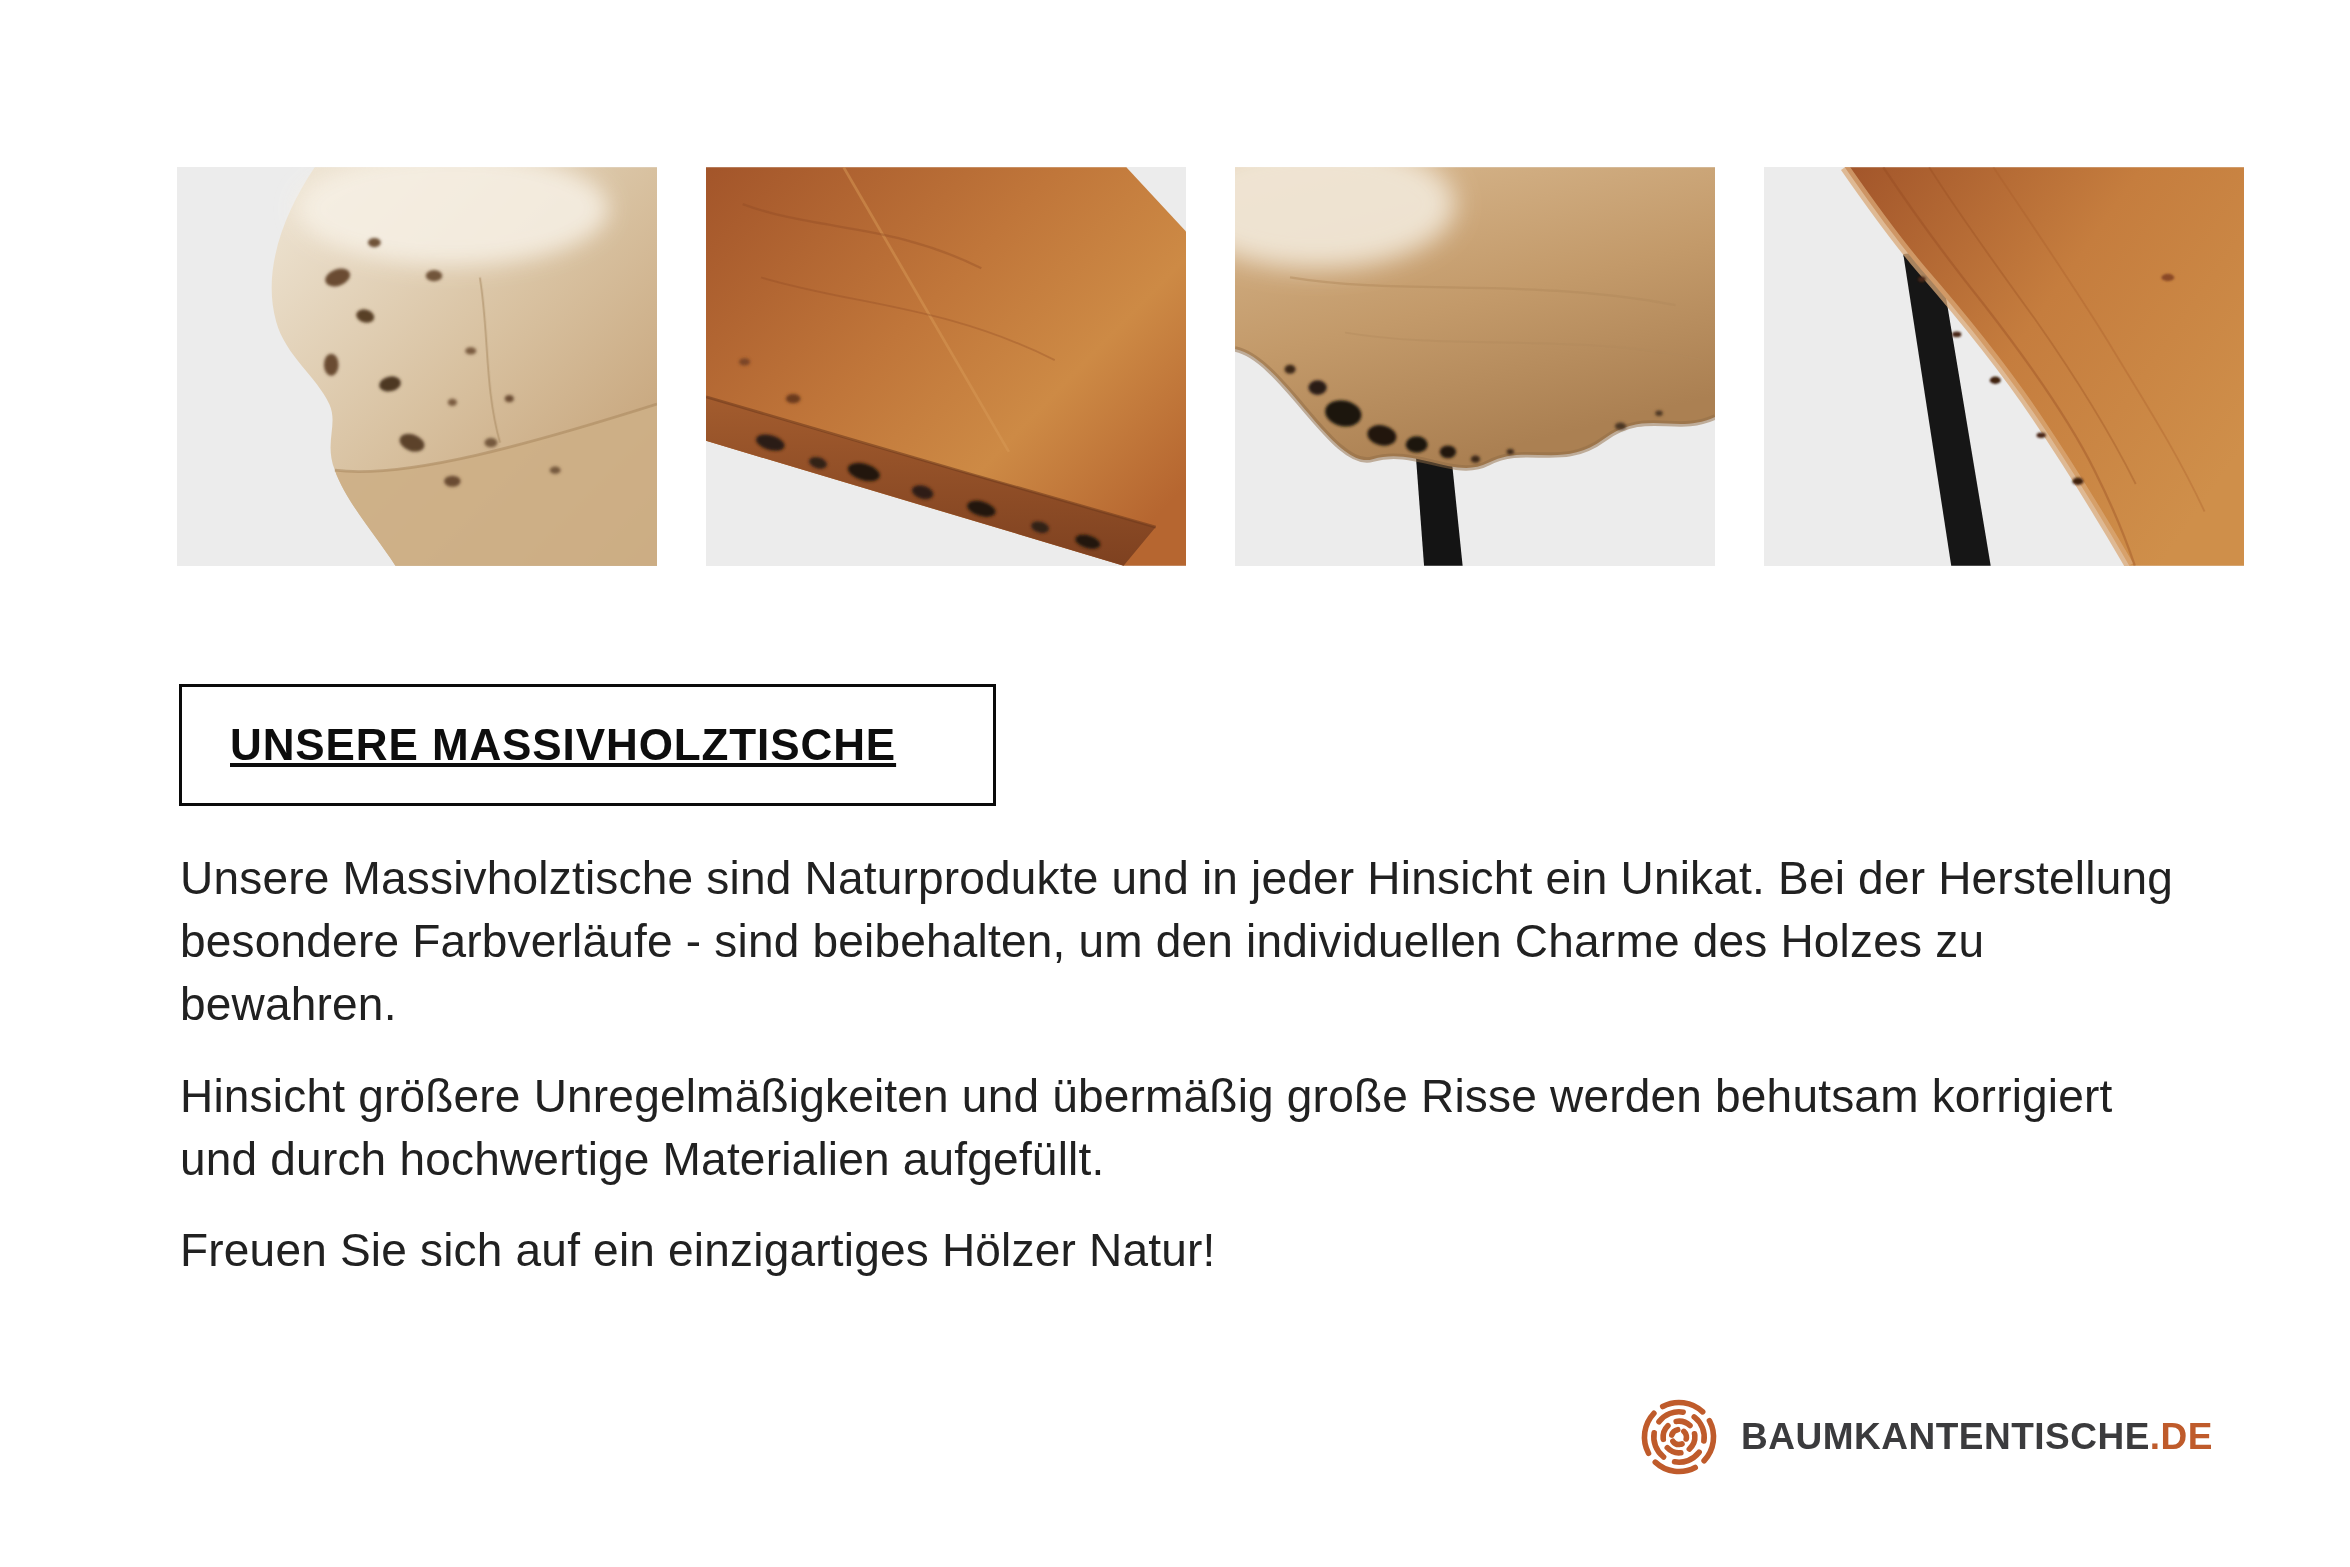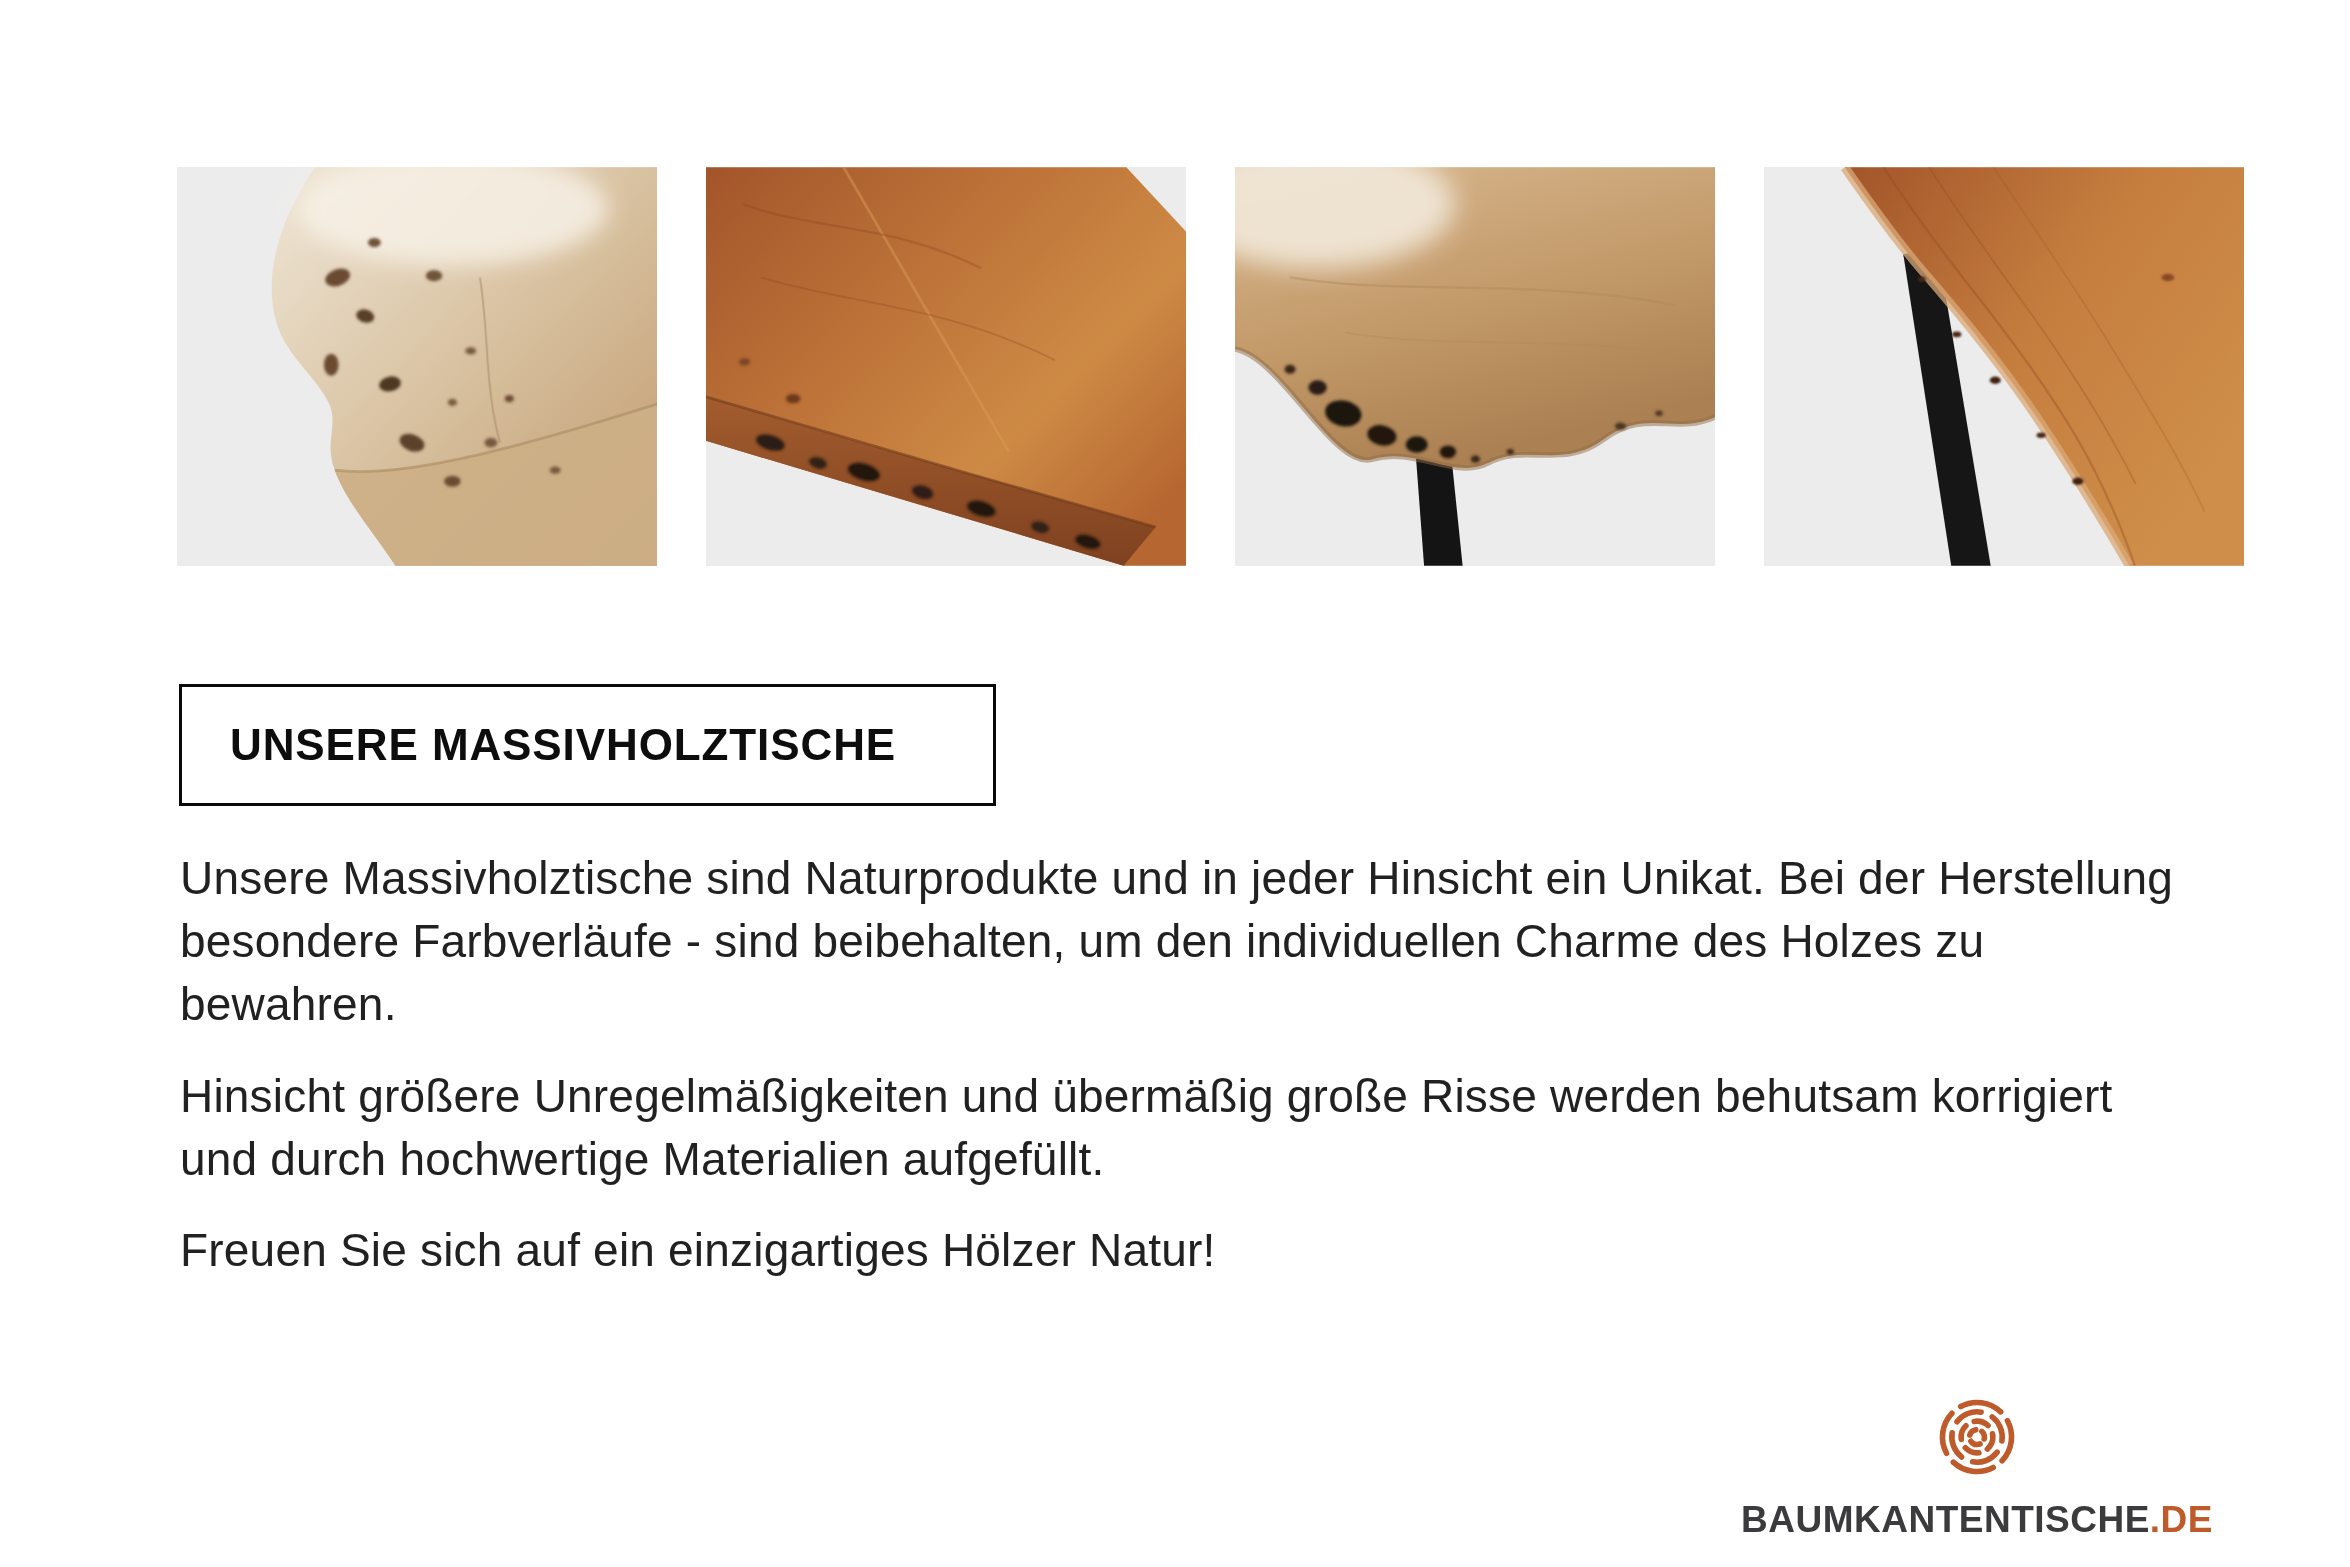--- a/index.html
+++ b/index.html
@@ -30,41 +30,41 @@
     border:3.7px solid #0a0a0a;
     display:flex;align-items:center;
     padding-left:48px;
     background:#ffffff;
   }
   .title{
     font-size:44px;font-weight:700;
     letter-spacing:0.9px;
     color:#0d0d0d;
     white-space:nowrap;
+    text-decoration:underline;
   }
   
   .copy{
     position:absolute;left:180px;top:847px;
     width:2039px;
     color:#212121;
   }
   .copy .para{margin:0 0 28.5px 0;}
   .copy .line{
     font-size:46px;
     line-height:63px;
     font-weight:400;
     white-space:nowrap;
     letter-spacing:0.2px;
   }
   
   .logo{
     position:absolute;top:1395px;right:138px;
     display:flex;align-items:center;gap:20px;
     cursor:pointer;
-    flex-direction:column;
   }
   .logo-icon{width:84px;height:84px;flex:0 0 auto;}
   .logo-text{
     font-size:37px;font-weight:700;letter-spacing:0.5px;
     white-space:nowrap;
   }
   .brand{color:#3b3b3d;}
   .tld{color:#bf5b2b;}
 </style>
 </head>

